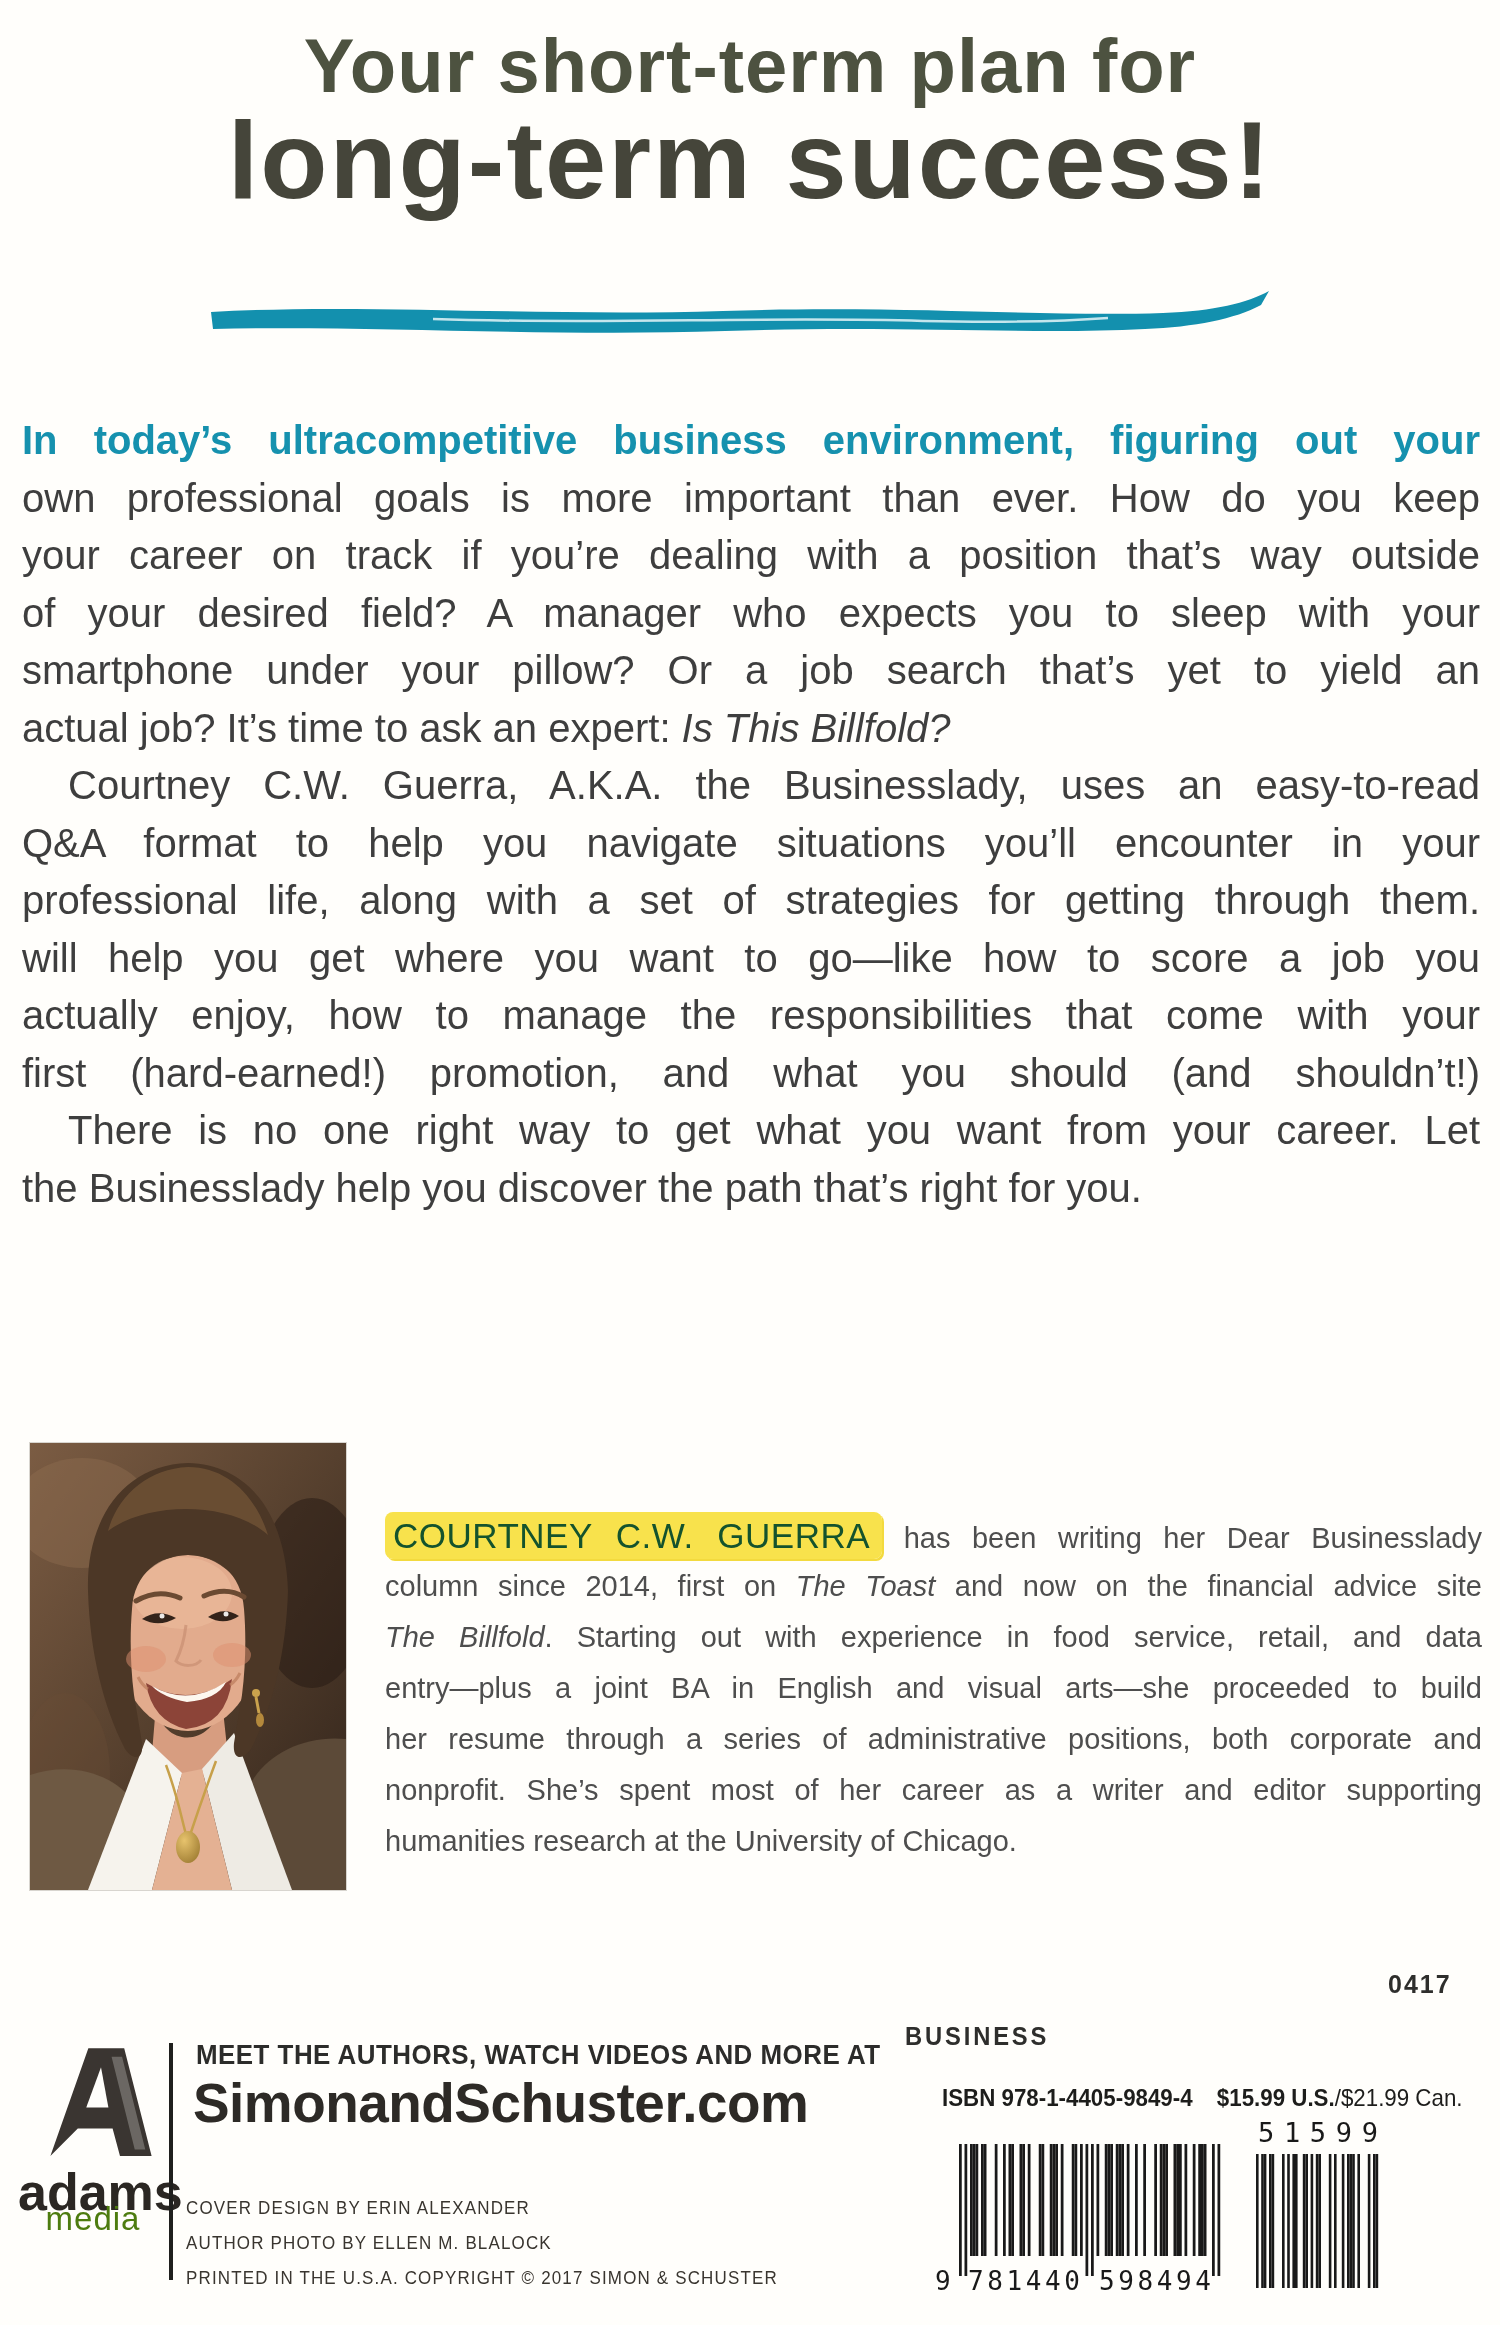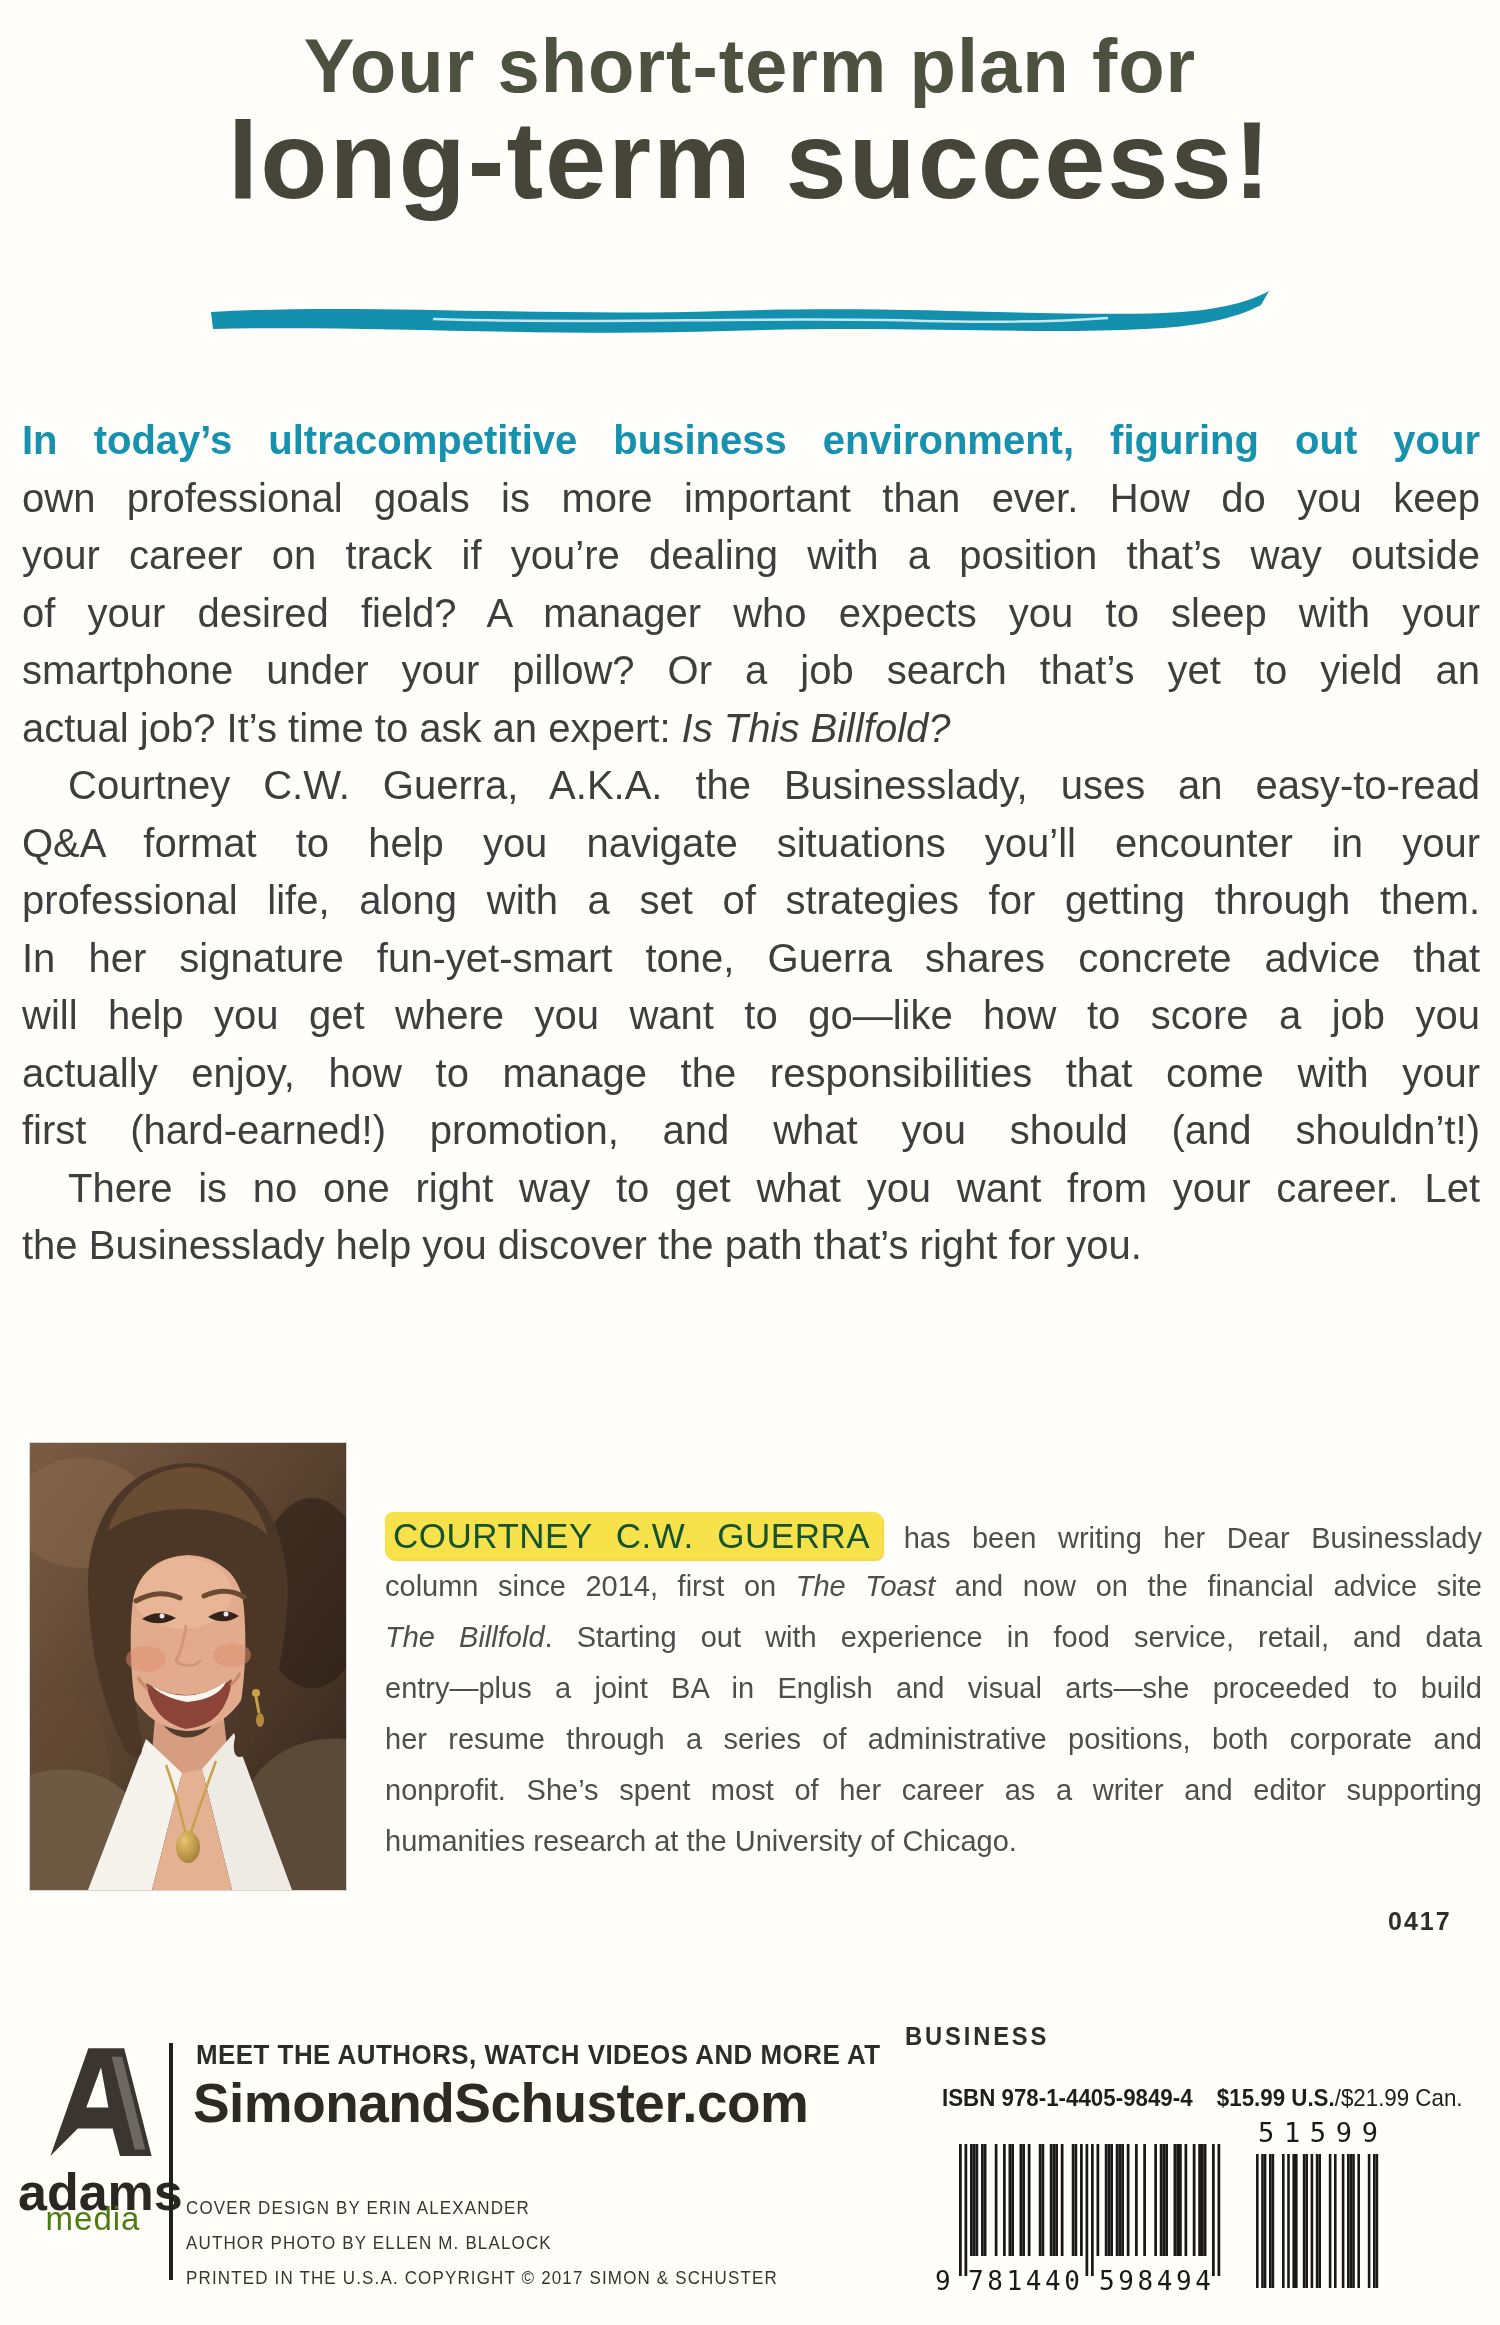--- a/index.html
+++ b/index.html
@@ -47,21 +47,21 @@
   .vdivider{position:absolute;left:169px;top:2043px;width:4px;height:237px;background:#1f1f1d;}
   .promo1{position:absolute;left:196px;top:2040px;font-size:27px;font-weight:700;
           color:#2c2c2a;letter-spacing:.5px;transform:scaleX(.96);transform-origin:left;}
   .site{position:absolute;left:193px;top:2070px;font-size:56px;font-weight:700;
         color:#2d2a26;letter-spacing:-.5px;transform:scaleX(.98);transform-origin:left;}
   .credits{position:absolute;left:186px;top:2198px;font-size:17.5px;color:#39352f;
            letter-spacing:1.2px;transform:scaleX(.97);transform-origin:left;}
   .credits .credit-line{height:35px;line-height:20px;}
   .category{position:absolute;left:905px;top:2022px;font-size:25px;font-weight:700;
             color:#2e2e2c;letter-spacing:3px;transform:scaleX(.95);transform-origin:left;}
-  .edcode{position:absolute;left:1388px;top:1907px;font-size:25px;font-weight:700;
+  .edcode{position:absolute;left:1388px;top:1970px;font-size:25px;font-weight:700;
           color:#2e2e2c;letter-spacing:2px;}
   .isbnline{position:absolute;left:942px;top:2084px;font-size:24px;color:#1d1d1b;
             transform:scaleX(.93);transform-origin:left;white-space:nowrap;}
   .isbnline .isbn{font-weight:700;}
   .isbnline .price-b{font-weight:700;margin-left:26px;}
   .isbnline .price-r{font-weight:400;}
   .bc-main{position:absolute;left:935px;top:2142px;width:292px;height:152px;}
   .bc-addon{position:absolute;left:1252px;top:2118px;width:134px;height:176px;}
 </style>
 </head>
@@ -82,21 +82,20 @@
   <div class="blurb" id="blurb">
       <div class="line jl"><span class="seg-teal">In today’s ultracompetitive business environment, figuring out your</span></div>
       <div class="line jl"><span class="seg-plain">own professional goals is more important than ever. How do you keep</span></div>
       <div class="line jl"><span class="seg-plain">your career on track if you’re dealing with a position that’s way outside</span></div>
       <div class="line jl"><span class="seg-plain">of your desired field? A manager who expects you to sleep with your</span></div>
       <div class="line jl"><span class="seg-plain">smartphone under your pillow? Or a job search that’s yet to yield an</span></div>
       <div class="line last"><span class="seg-plain">actual job? It’s time to ask an expert: </span><span class="seg-italic">Is This Billfold?</span></div>
       <div class="line jl ind"><span class="seg-plain">Courtney C.W. Guerra, A.K.A. the Businesslady, uses an easy-to-read</span></div>
       <div class="line jl"><span class="seg-plain">Q&amp;A format to help you navigate situations you’ll encounter in your</span></div>
       <div class="line jl"><span class="seg-plain">professional life, along with a set of strategies for getting through them.</span></div>
-      <div class="line jl"><span class="seg-plain">In her signature fun-yet-smart tone, Guerra shares concrete advice that</span></div>
       <div class="line jl"><span class="seg-plain">will help you get where you want to go—like how to score a job you</span></div>
       <div class="line jl"><span class="seg-plain">actually enjoy, how to manage the responsibilities that come with your</span></div>
       <div class="line jl"><span class="seg-plain">first (hard-earned!) promotion, and what you should (and shouldn’t!)</span></div>
       <div class="line jl ind"><span class="seg-plain">There is no one right way to get what you want from your career. Let</span></div>
       <div class="line last"><span class="seg-plain">the Businesslady help you discover the path that’s right for you.</span></div>
     </div>
 
   <div class="photo">
     <svg viewBox="0 0 316 447" preserveAspectRatio="none">
       <defs>

